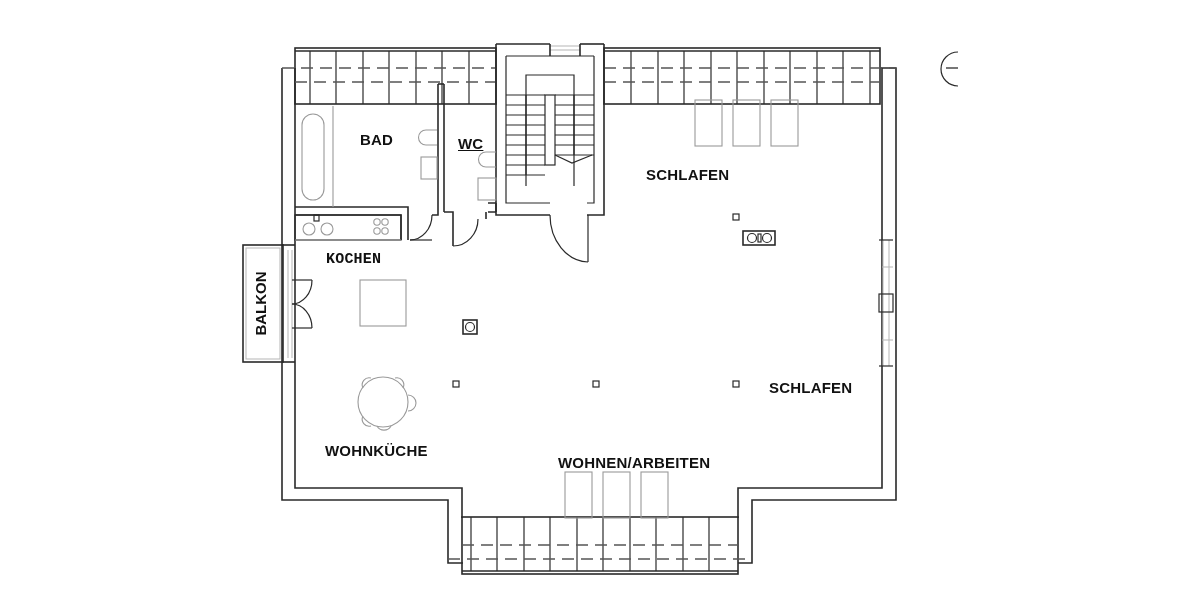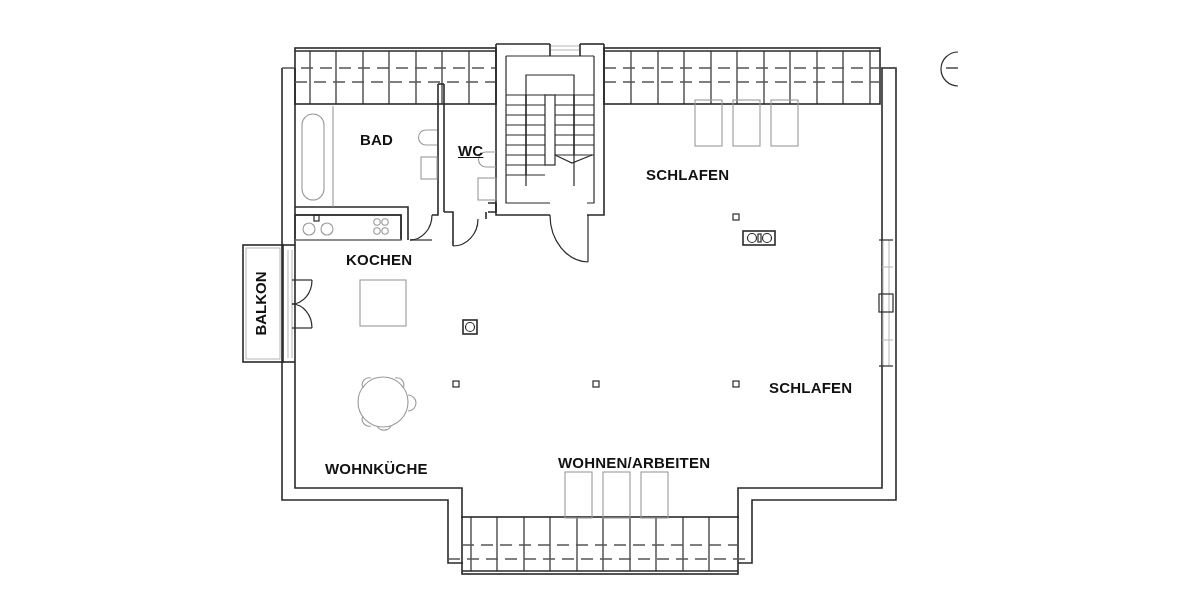--- a/index.html
+++ b/index.html
@@ -231,19 +231,19 @@
     <rect class="g" x="641" y="472" width="27" height="46"></rect>
   </g>
 
   <g>
     <path class="wt" d="M958,52 A16,16 0 1 0 958,86"></path>
     <line class="dash" x1="946" y1="68" x2="960" y2="68"></line>
   </g>
 </svg>
 
 <div class="room-label" style="left:360px; top:131px;">BAD</div>
-<div class="room-label" style="left:458px; top:142px;text-decoration:underline;">WC</div>
+<div class="room-label" style="left:458px; top:135px;text-decoration:underline;">WC</div>
 <div class="room-label" style="left:646px; top:166px;">SCHLAFEN</div>
-<div class="room-label" style="left:346px; top:251px;">KOCHEN</div>
+<div class="room-label" style="left:326px; top:251px;font-family:Liberation Mono, monospace;">KOCHEN</div>
 <div class="balkon-label" style="left:228px; top:295px;">BALKON</div>
 <div class="room-label" style="left:769px; top:379px;">SCHLAFEN</div>
-<div class="room-label" style="left:325px; top:460px;">WOHNKÜCHE</div>
+<div class="room-label" style="left:325px; top:442px;">WOHNKÜCHE</div>
 <div class="room-label" style="left:558px; top:454px;">WOHNEN/ARBEITEN</div>
 
 </body></html>

